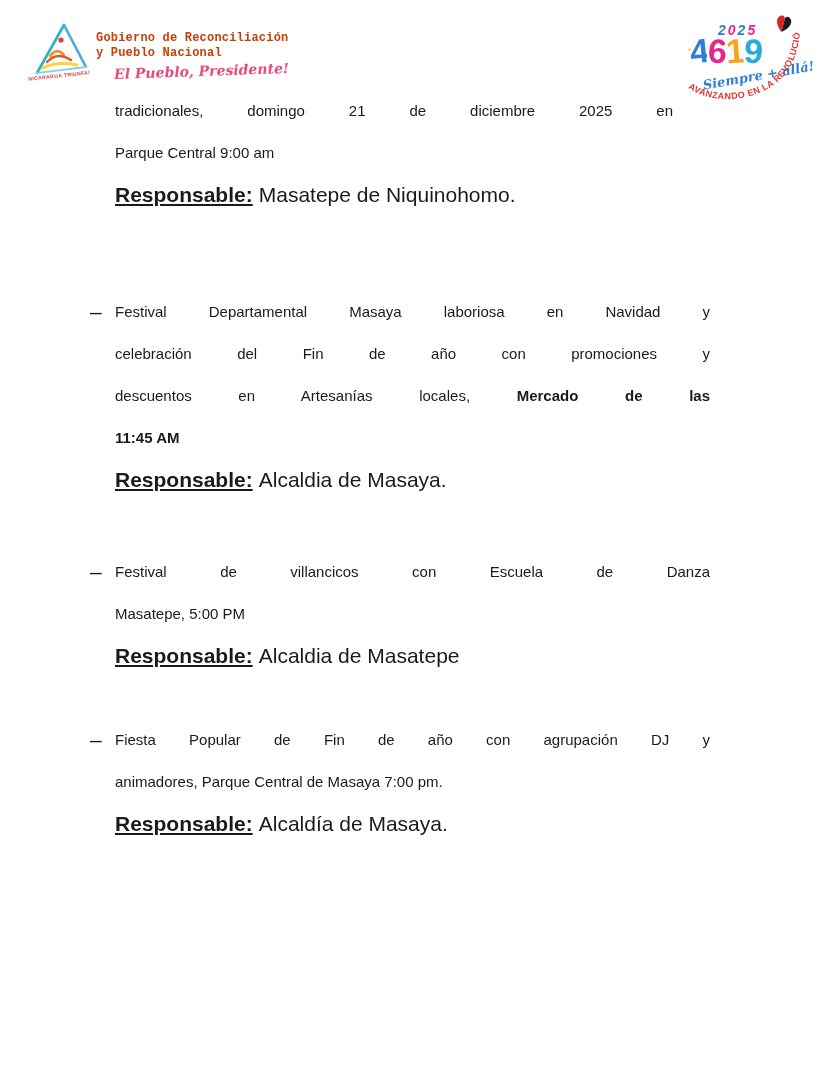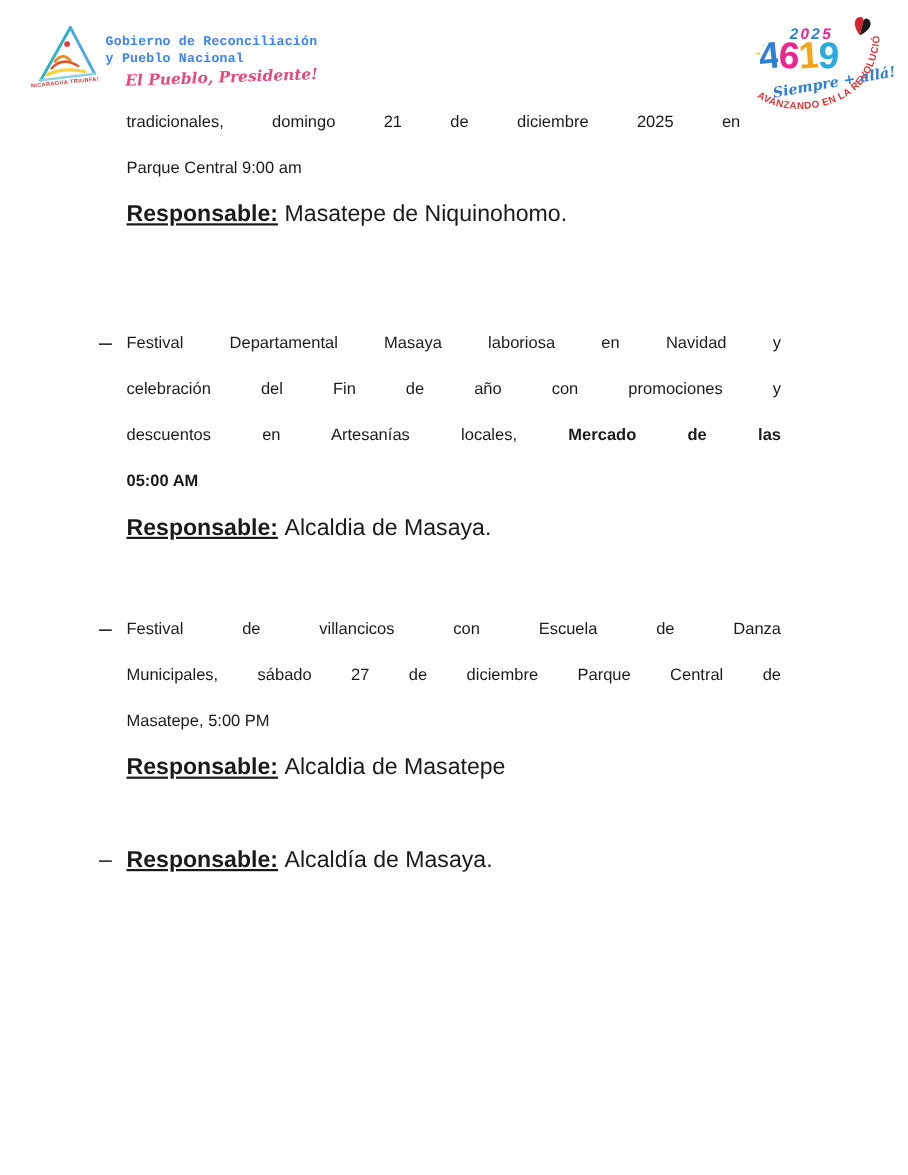--- a/index.html
+++ b/index.html
@@ -18,21 +18,21 @@
     position:absolute;left:28px;top:72px;width:70px;
     font-size:5px;font-weight:bold;color:#d63434;
     transform:rotate(-6deg);letter-spacing:.4px;white-space:nowrap;
   }
 
   
   .gov{position:absolute;left:96px;top:31px;}
   .gov-line{
     font-family:"Liberation Mono","DejaVu Sans Mono",monospace;
     font-weight:bold;font-size:12px;line-height:15px;
-    color:#3b82f6;letter-spacing:.2px;white-space:nowrap;
+    color:#c2410c;letter-spacing:.2px;white-space:nowrap;
   }
   .gov-slogan{
     margin:2px 0 0 18px;
     font-family:"DejaVu Serif","Liberation Serif",serif;
     font-style:italic;font-weight:bold;font-size:14px;
     color:#e84a7f;transform:rotate(-2deg);white-space:nowrap;
   }
 
   
   .logo-4619{position:absolute;left:678px;top:12px;width:132px;height:96px;}
@@ -134,37 +134,40 @@
     <p class="resp" style="margin:0;">
       <b class="resp-label">Responsable:</b><span class="resp-value">Masatepe de Niquinohomo.</span>
     </p>
   </section>
       <section class="block b1">
     <span class="bullet">–</span>
     <div class="lines">
           <div class="tline fill"><span>Festival Departamental Masaya laboriosa en Navidad y</span></div>
           <div class="tline fill"><span>celebración del Fin de año con promociones y</span></div>
           <div class="tline fill"><span>descuentos en Artesanías locales, </span><b>Mercado de las</b></div>
-          <div class="tline"><b>05:00 AM</b></div>
+          <div class="tline"><b>11:45 AM</b></div>
         </div>
     <p class="resp" style="margin:0;">
       <b class="resp-label">Responsable:</b><span class="resp-value">Alcaldia de Masaya.</span>
     </p>
   </section>
       <section class="block b2">
     <span class="bullet">–</span>
     <div class="lines">
           <div class="tline fill"><span>Festival de villancicos con Escuela de Danza</span></div>
-          <div class="tline fill"><span>Municipales, sábado 27 de diciembre Parque Central de</span></div>
           <div class="tline"><span>Masatepe, 5:00 PM</span></div>
         </div>
     <p class="resp" style="margin:0;">
       <b class="resp-label">Responsable:</b><span class="resp-value">Alcaldia de Masatepe</span>
     </p>
   </section>
       <section class="block b3">
     <span class="bullet">–</span>
+    <div class="lines">
+          <div class="tline fill"><span>Fiesta Popular de Fin de año con agrupación DJ y</span></div>
+          <div class="tline"><span>animadores, Parque Central de Masaya 7:00 pm.</span></div>
+        </div>
     <p class="resp" style="margin:0;">
       <b class="resp-label">Responsable:</b><span class="resp-value">Alcaldía de Masaya.</span>
     </p>
   </section>
     </div>
 </div>
 
 </body></html>

